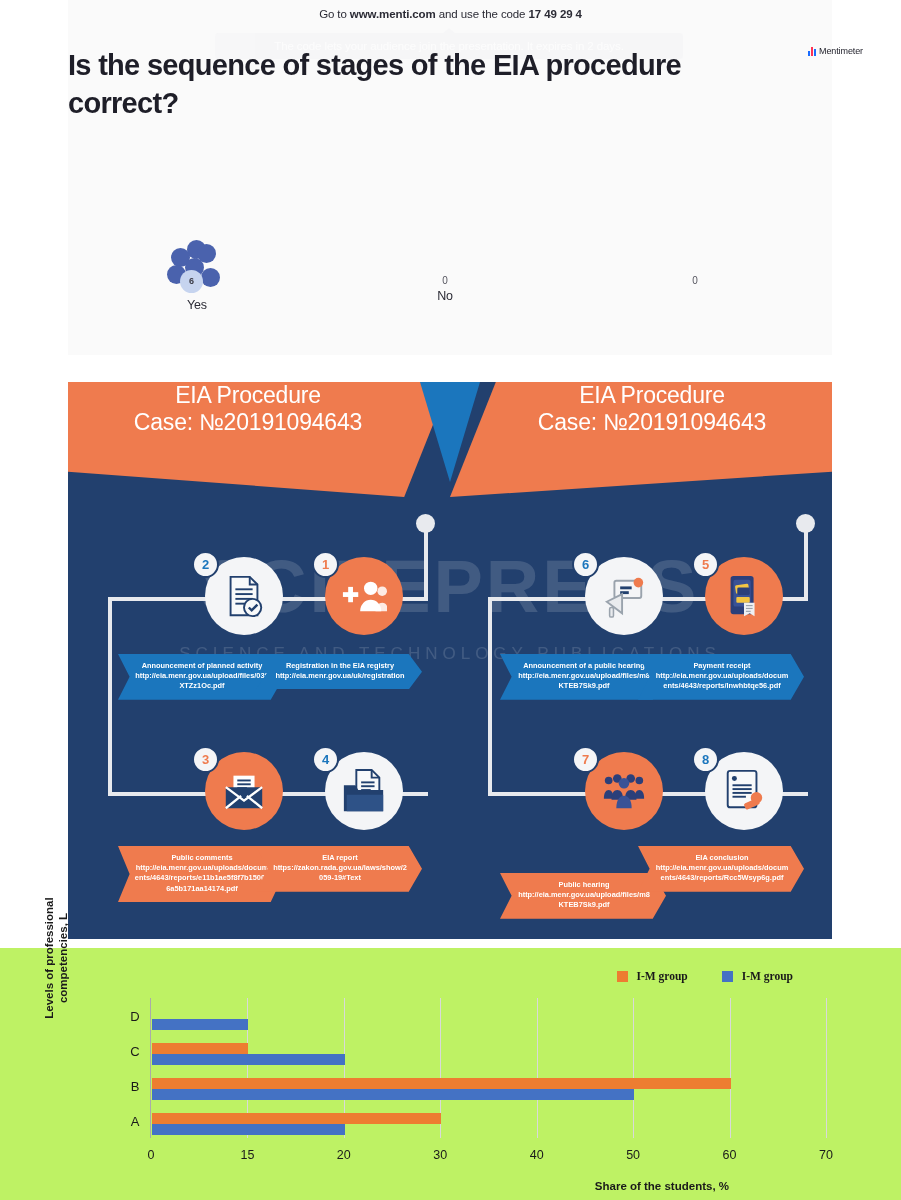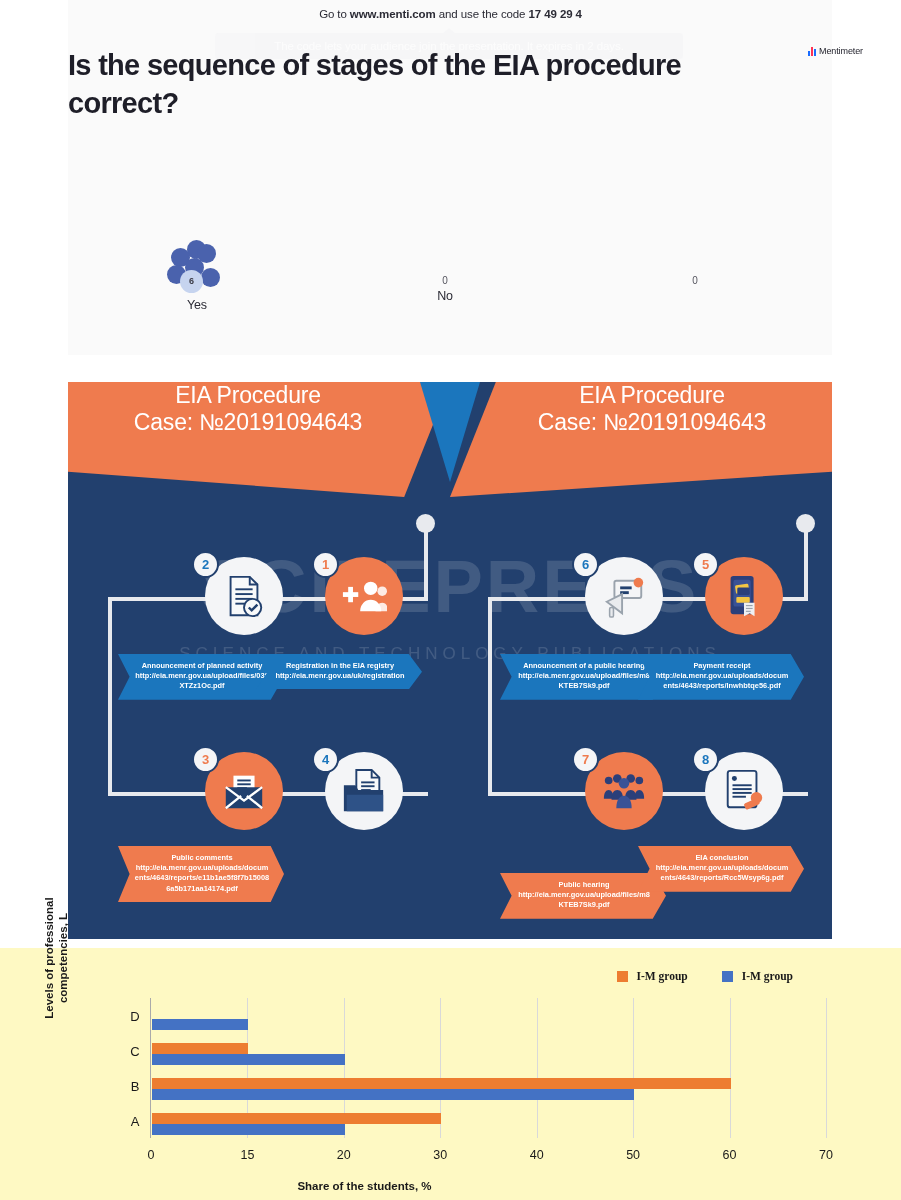--- a/index.html
+++ b/index.html
@@ -161,42 +161,42 @@
   .stage-chip.orange{ background: #ef7b4e; }
   .stage-chip.arrow-r { clip-path: polygon(0 0, 92% 0, 100% 50%, 92% 100%, 0 100%, 7% 50%); }
   .stage-chip .chip-title { display: block; }
   .stage-chip .chip-url { display: block; font-weight: bold; }
 
   .connector { position: absolute; background: #e8eaee; }
 
   
   #chart-panel {
     position: absolute; left: 0; top: 948px;
-    width: 901px; height: 252px; background: #fef9c3;
+    width: 901px; height: 252px; background: #bef264;
   }
   #chart-legend {
     position: absolute; right: 108px; top: 22px;
     display: flex; gap: 34px; align-items: center;
   }
   .legend-item { display: flex; align-items: center; gap: 9px; }
   .legend-swatch { width: 11px; height: 11px; }
   .legend-text {
     font-family: "Liberation Serif", serif;
     font-size: 11.5px; font-weight: bold; color: #1a1a1a;
   }
   #chart-ylabel {
     position: absolute; left: 42px; top: 48px;
     width: 132px; height: 26px;
     transform: rotate(-90deg); transform-origin: 14px 14px;
     font-size: 11.5px; font-weight: bold; color: #1a1a1a;
     text-align: center; line-height: 1.22;
   }
   #chart-xlabel {
     position: absolute; left: 0; bottom: 8px; width: 729px;
-    text-align: center; font-size: 11.5px; font-weight: bold; color: #1a1a1a;
+    text-align: right; font-size: 11.5px; font-weight: bold; color: #1a1a1a;
   }
   #plot {
     position: absolute; left: 150px; top: 50px;
     width: 675px; height: 140px;
     border-left: 1px solid #aaaaaa;
   }
   .gridline { position: absolute; top: 0; width: 1px; height: 140px; background: #d9d9d9; }
   .xtick-label {
     position: absolute; top: 150px; font-size: 12.5px; color: #1a1a1a;
     transform: translateX(-50%); text-align: center;
@@ -402,20 +402,24 @@
         <path d="M32 2v8h8" fill="none" stroke="#22406e" stroke-width="2"></path>
         <g stroke="#22406e" stroke-width="2">
             <line x1="21" y1="15" x2="35" y2="15"></line>
             <line x1="21" y1="19" x2="35" y2="19"></line>
             <line x1="21" y1="23" x2="31" y2="23"></line>
           </g>
         <path d="M3 18h12l3 5h26v22H3z" fill="#22406e"></path>
         <path d="M6 28h38v17H6z" fill="#2e5287"></path>
       </svg>
     </div>
+  </div>
+  <div class="stage-chip orange arrow-r" style="left:188px; top:464px;">
+    <span class="chip-title">EIA report</span>
+    <span class="chip-url">https://zakon.rada.gov.ua/laws/show/2059-19#Text</span>
   </div>
 
   <div class="stage" style="left:508px; top:370px;">
     <div class="stage-circle orange">
       <span class="stage-num orange-n">7</span>
       <svg class="stage-icon" viewBox="0 0 48 48">
         <g fill="#2b3f7a">
           <circle cx="8" cy="13" r="4"></circle>
             <path d="M3 32c0-6 2-9 5-9s5 3 5 9z"></path>
           <circle cx="40" cy="13" r="4"></circle>

